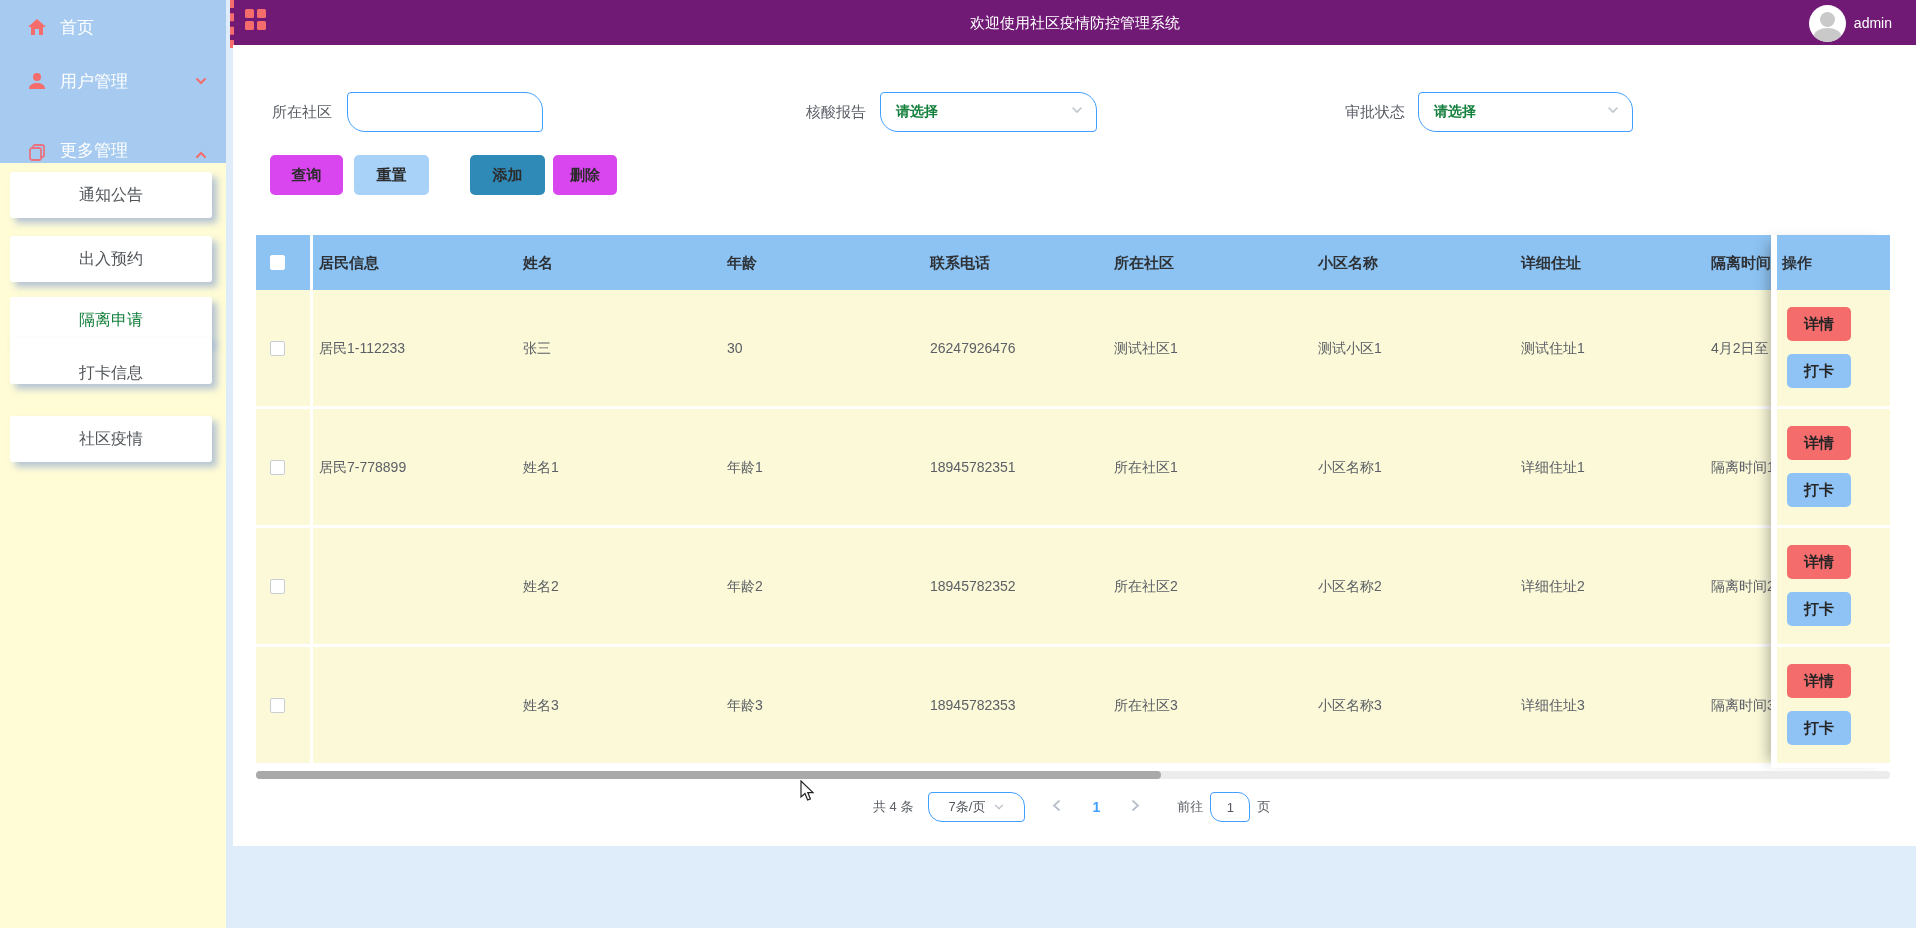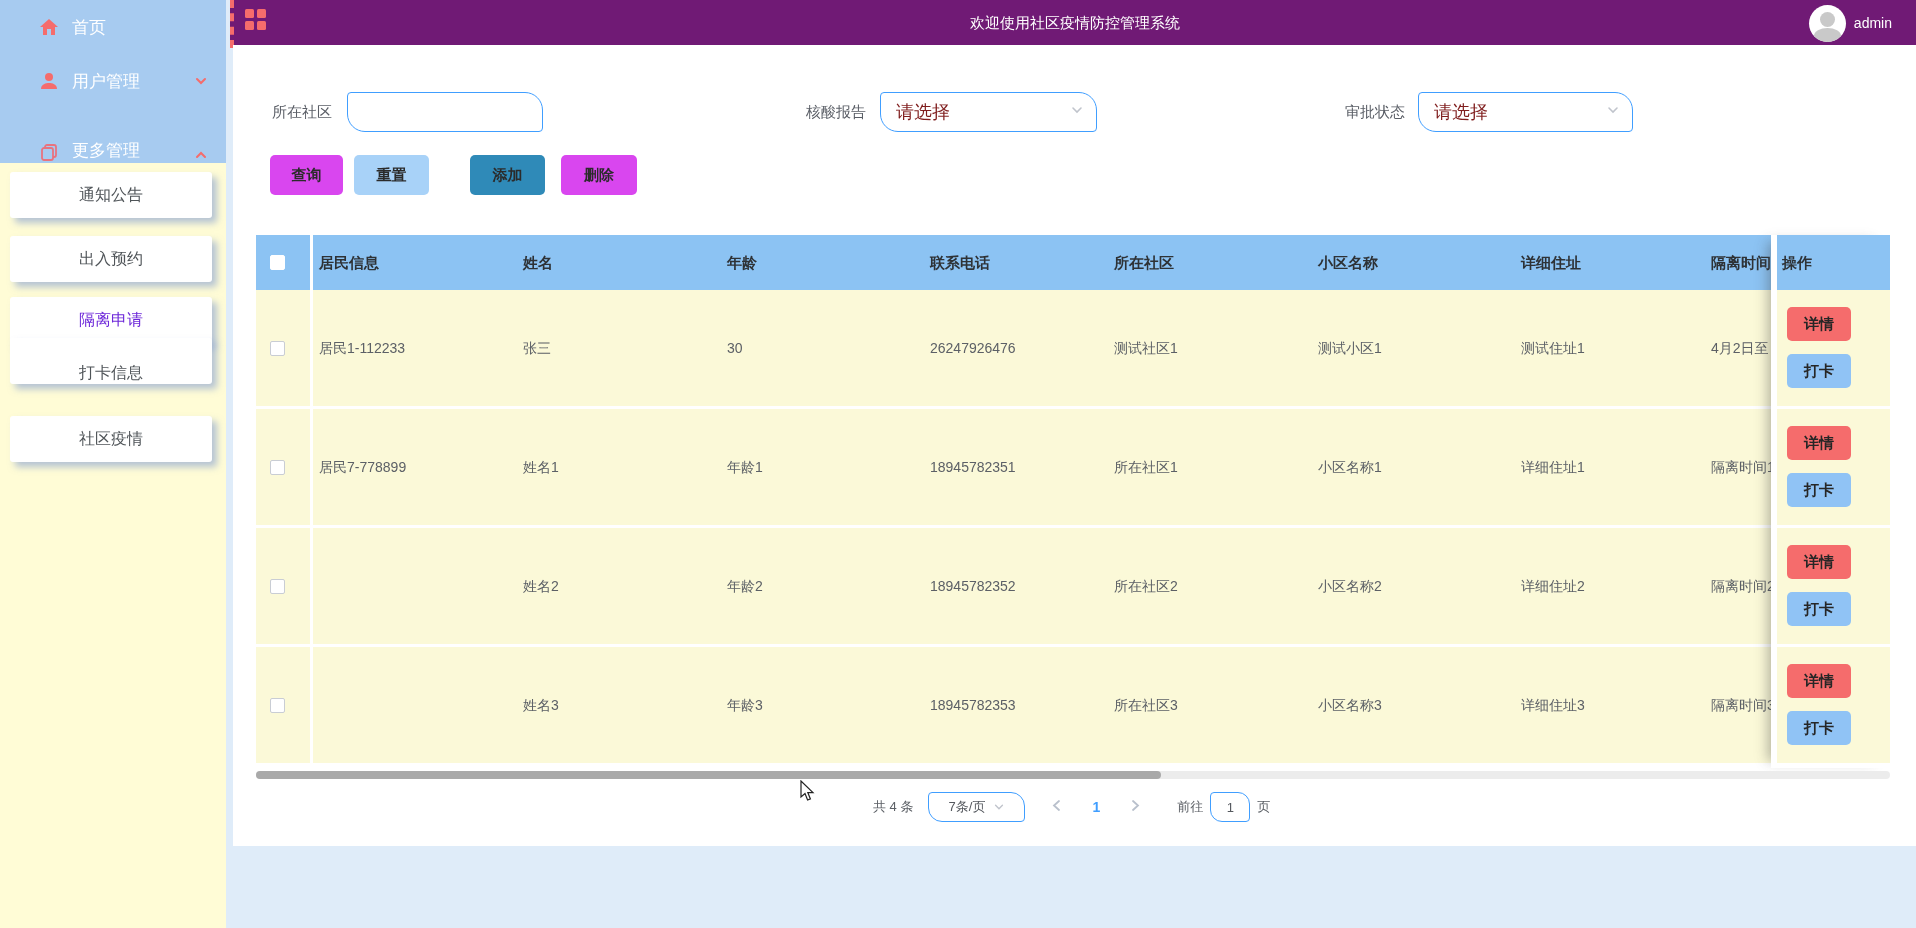--- a/index.html
+++ b/index.html
@@ -3,47 +3,47 @@
 <meta charset="utf-8">
 <style>
   html,body{margin:0;padding:0;}
   body{font-family:"Liberation Sans","DejaVu Sans",sans-serif;background:#dfecf9;}
   .stage{position:relative;width:1916px;height:928px;overflow:hidden;background:#dfecf9;}
   *{box-sizing:border-box;}
 
   
   .sidebar{position:absolute;left:0;top:0;width:226px;height:928px;background:#fffcd6;}
   .sidebar-top{position:absolute;left:0;top:0;width:226px;height:163px;background:#a7cbf0;}
-  .nav-item{position:absolute;left:0;width:226px;height:54px;display:flex;align-items:center;padding-left:39px;cursor:pointer;}
+  .nav-item{position:absolute;left:0;width:226px;height:54px;display:flex;align-items:center;padding-left:27px;cursor:pointer;}
   .nav-item .nv-icon{width:20px;height:20px;flex:0 0 20px;}
   .nav-item .nv-label{color:#ffffff;font-size:17px;margin-left:13px;}
   .nav-item .nv-chevron{position:absolute;right:18px;width:14px;height:14px;}
   .submenu-card{position:absolute;left:10px;width:202px;height:46px;background:#ffffff;border-radius:3px;
     box-shadow:5px 5px 7px rgba(120,150,210,.55);display:flex;align-items:center;justify-content:center;
     font-size:16px;color:#4f5458;cursor:pointer;}
-  .submenu-card.active{color:#6d28d9;}
+  .submenu-card.active{color:#15803d;}
 
   
   .app-header{position:absolute;left:230px;top:0;width:1686px;height:48px;background:#701a75;
     border-bottom:3px dashed #f56c6c;border-left:4px dashed #f56c6c;}
   .grid-icon{position:absolute;left:11px;top:9px;width:21px;height:21px;display:grid;grid-template-columns:9px 9px;grid-template-rows:9px 9px;gap:3px;cursor:pointer;}
   .grid-icon i{background:#f56c6c;border-radius:1.5px;}
   .hdr-title{position:absolute;left:50%;top:0;transform:translateX(-50%);line-height:45px;color:#ffffff;font-size:15px;white-space:nowrap;}
   .hdr-user{position:absolute;right:24px;top:3px;height:40px;display:flex;align-items:center;}
   .avatar{width:37px;height:37px;border-radius:50%;background:#ffffff;overflow:hidden;position:relative;}
   .avatar .head{position:absolute;left:11px;top:7px;width:15px;height:15px;border-radius:50%;background:#c9c9c9;}
   .avatar .body{position:absolute;left:5px;top:23px;width:27px;height:16px;border-radius:50% 50% 0 0;background:#c9c9c9;}
   .hdr-username{color:#ffffff;font-size:14px;margin-left:8px;}
 
   
   .main{position:absolute;left:233px;top:45px;width:1683px;height:801px;background:#ffffff;}
   .f-label{position:absolute;top:47px;height:40px;line-height:40px;font-size:15px;color:#5a5e66;white-space:nowrap;}
   .f-input{position:absolute;top:47px;height:40px;background:#fff;border:1px solid #409eff;border-radius:4px 18px 4px 18px;font-size:14px;color:#303133;padding:0 14px;outline:none;}
   .f-select{position:absolute;top:47px;height:40px;background:#fff;border:1px solid #409eff;border-radius:4px 18px 4px 18px;display:flex;align-items:center;padding:0 12px 0 15px;cursor:pointer;}
-  .f-select .ph{color:#7f1d1d;font-size:18px;flex:1;}
+  .f-select .ph{color:#15803d;font-size:14px;flex:1;font-weight:bold;}
   .btn{position:absolute;top:110px;height:40px;border:none;border-radius:5px;font-size:15px;font-weight:bold;color:#2b2b2b;cursor:pointer;font-family:inherit;}
   .btn-red{background:#d946ef;}
   .btn-lightblue{background:#a8d2f8;}
   .btn-teal{background:#2f8ab8;}
 
   
   .table{position:absolute;left:23px;top:190px;width:1634px;height:533px;font-size:14px;color:#5c6066;}
   .t-scroll{position:absolute;left:0;top:0;width:1515px;height:533px;overflow:hidden;}
   .t-head{position:absolute;left:0;top:0;width:1700px;height:55px;background:#8cc3f3;color:#2e3236;font-weight:bold;font-size:15px;}
   .t-head .cell{line-height:55px;}
@@ -187,21 +187,21 @@
       <span>
         <svg width="14" height="14" viewBox="0 0 14 14">
             <polyline points="3,5 7,9 11,5" fill="none" stroke="#c0c4cc" stroke-width="1.6" stroke-linecap="round"></polyline>
           </svg>
       </span>
     </div>
 
     <button class="btn btn-red" style="left:37px;width:73px;">查询</button>
     <button class="btn btn-lightblue" style="left:121px;width:75px;">重置</button>
     <button class="btn btn-teal" style="left:237px;width:75px;">添加</button>
-    <button class="btn btn-red" style="left:328px;width:76px;">删除</button>
+    <button class="btn btn-red" style="left:320px;width:64px;">删除</button>
 
     <div class="table">
       <div class="t-scroll">
 
         <div class="t-head">
           <span class="checkbox"></span>
           <span class="col-sep"></span>
           <span class="cell c-resident">居民信息</span>
           <span class="cell c-name">姓名</span>
           <span class="cell c-age">年龄</span>

